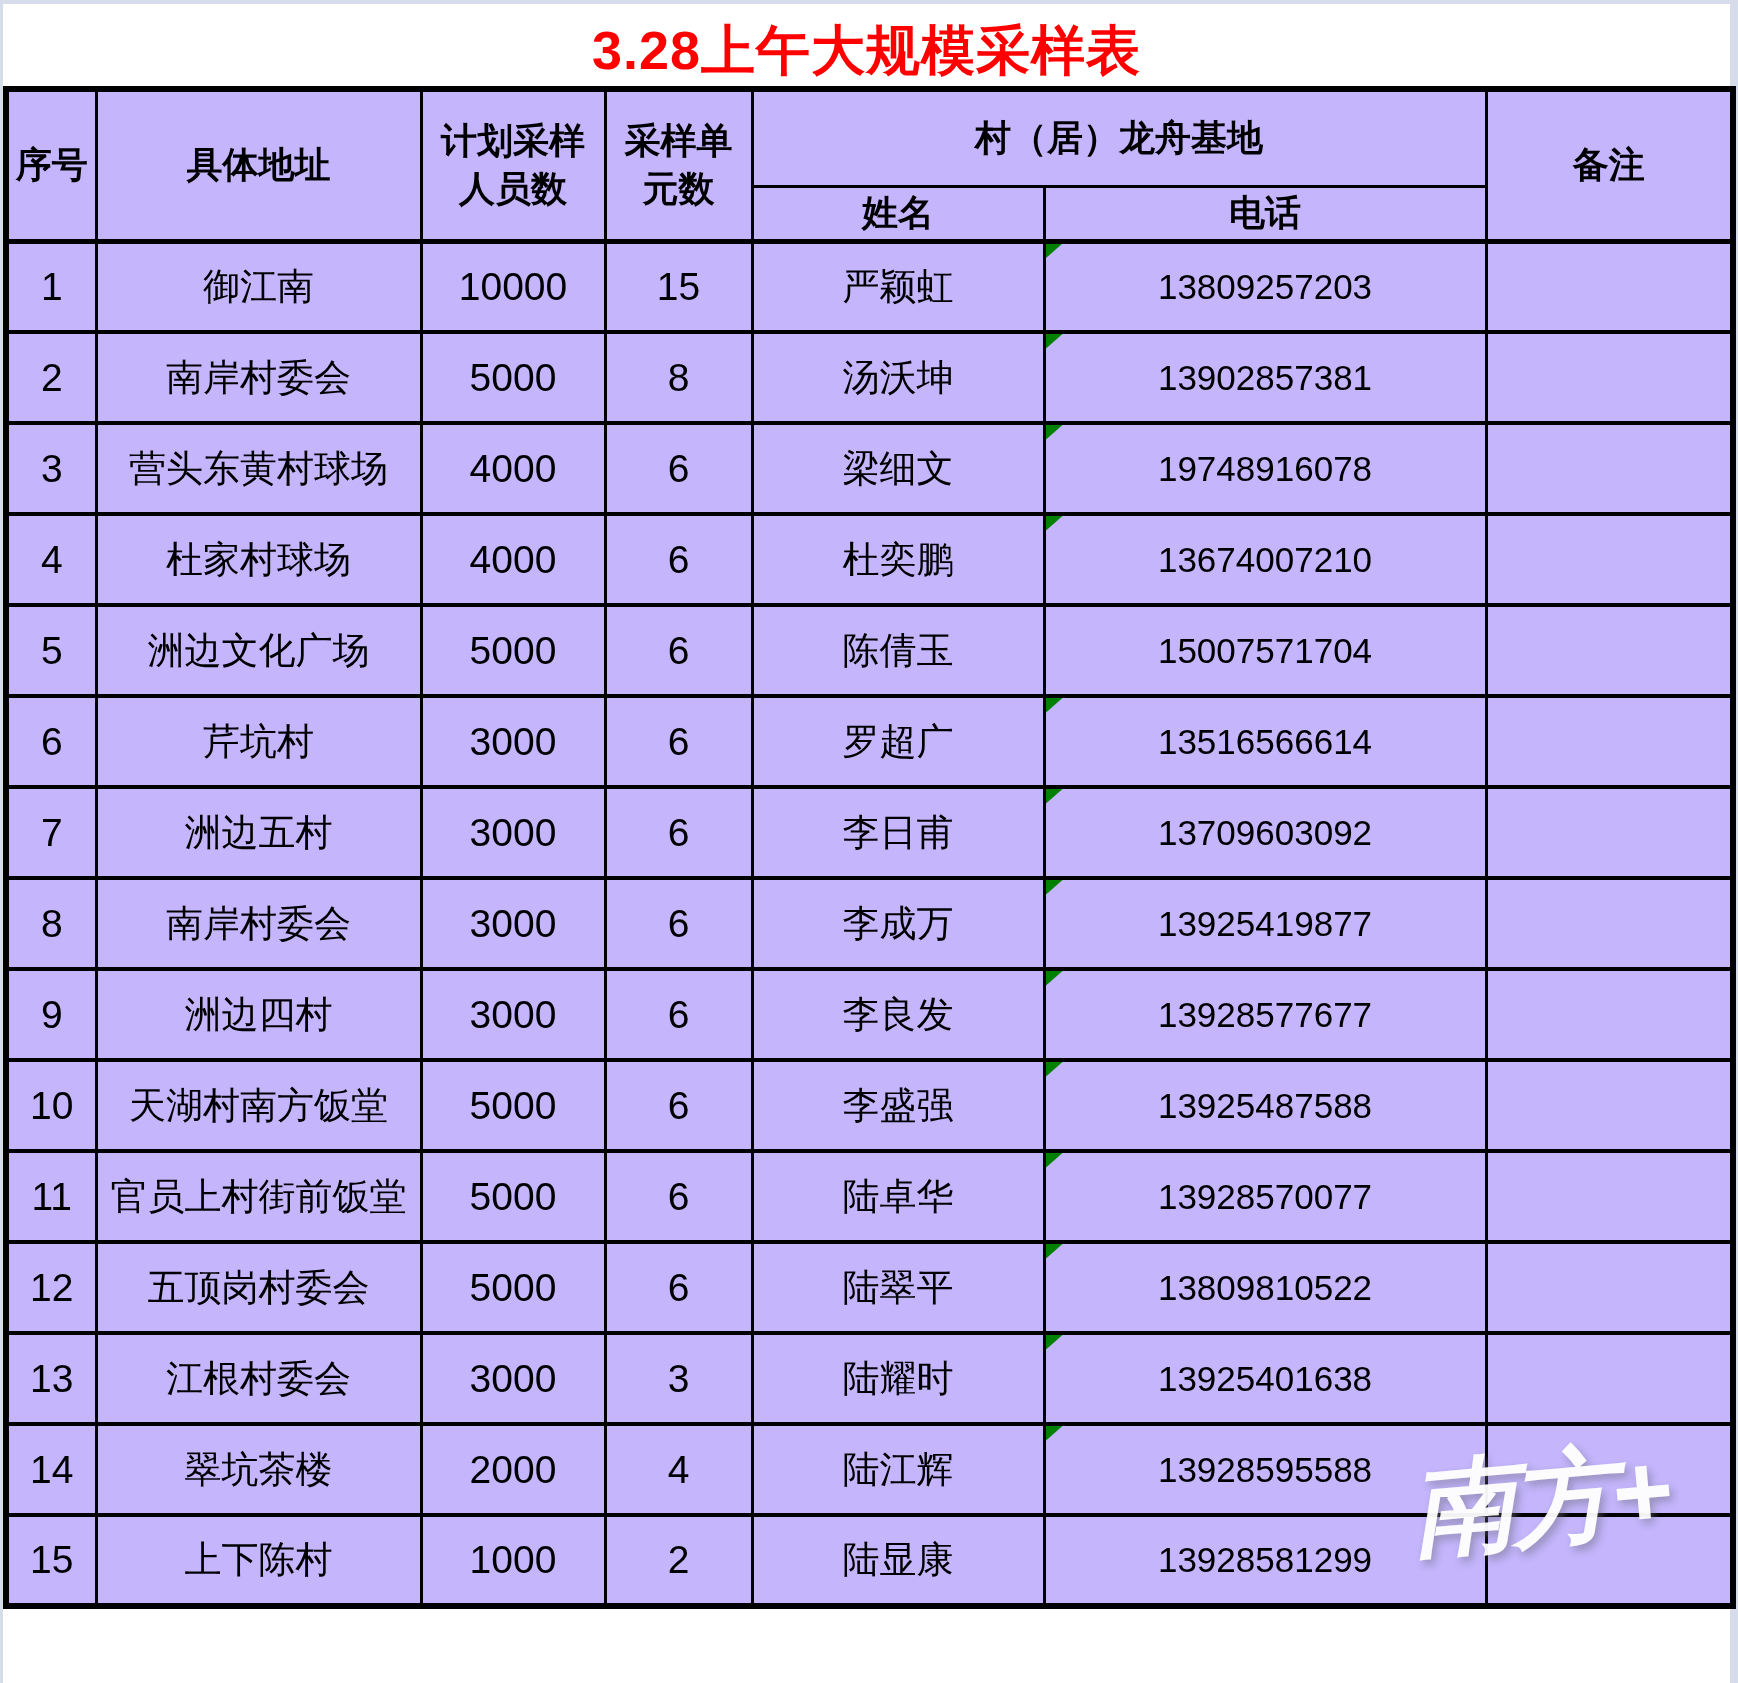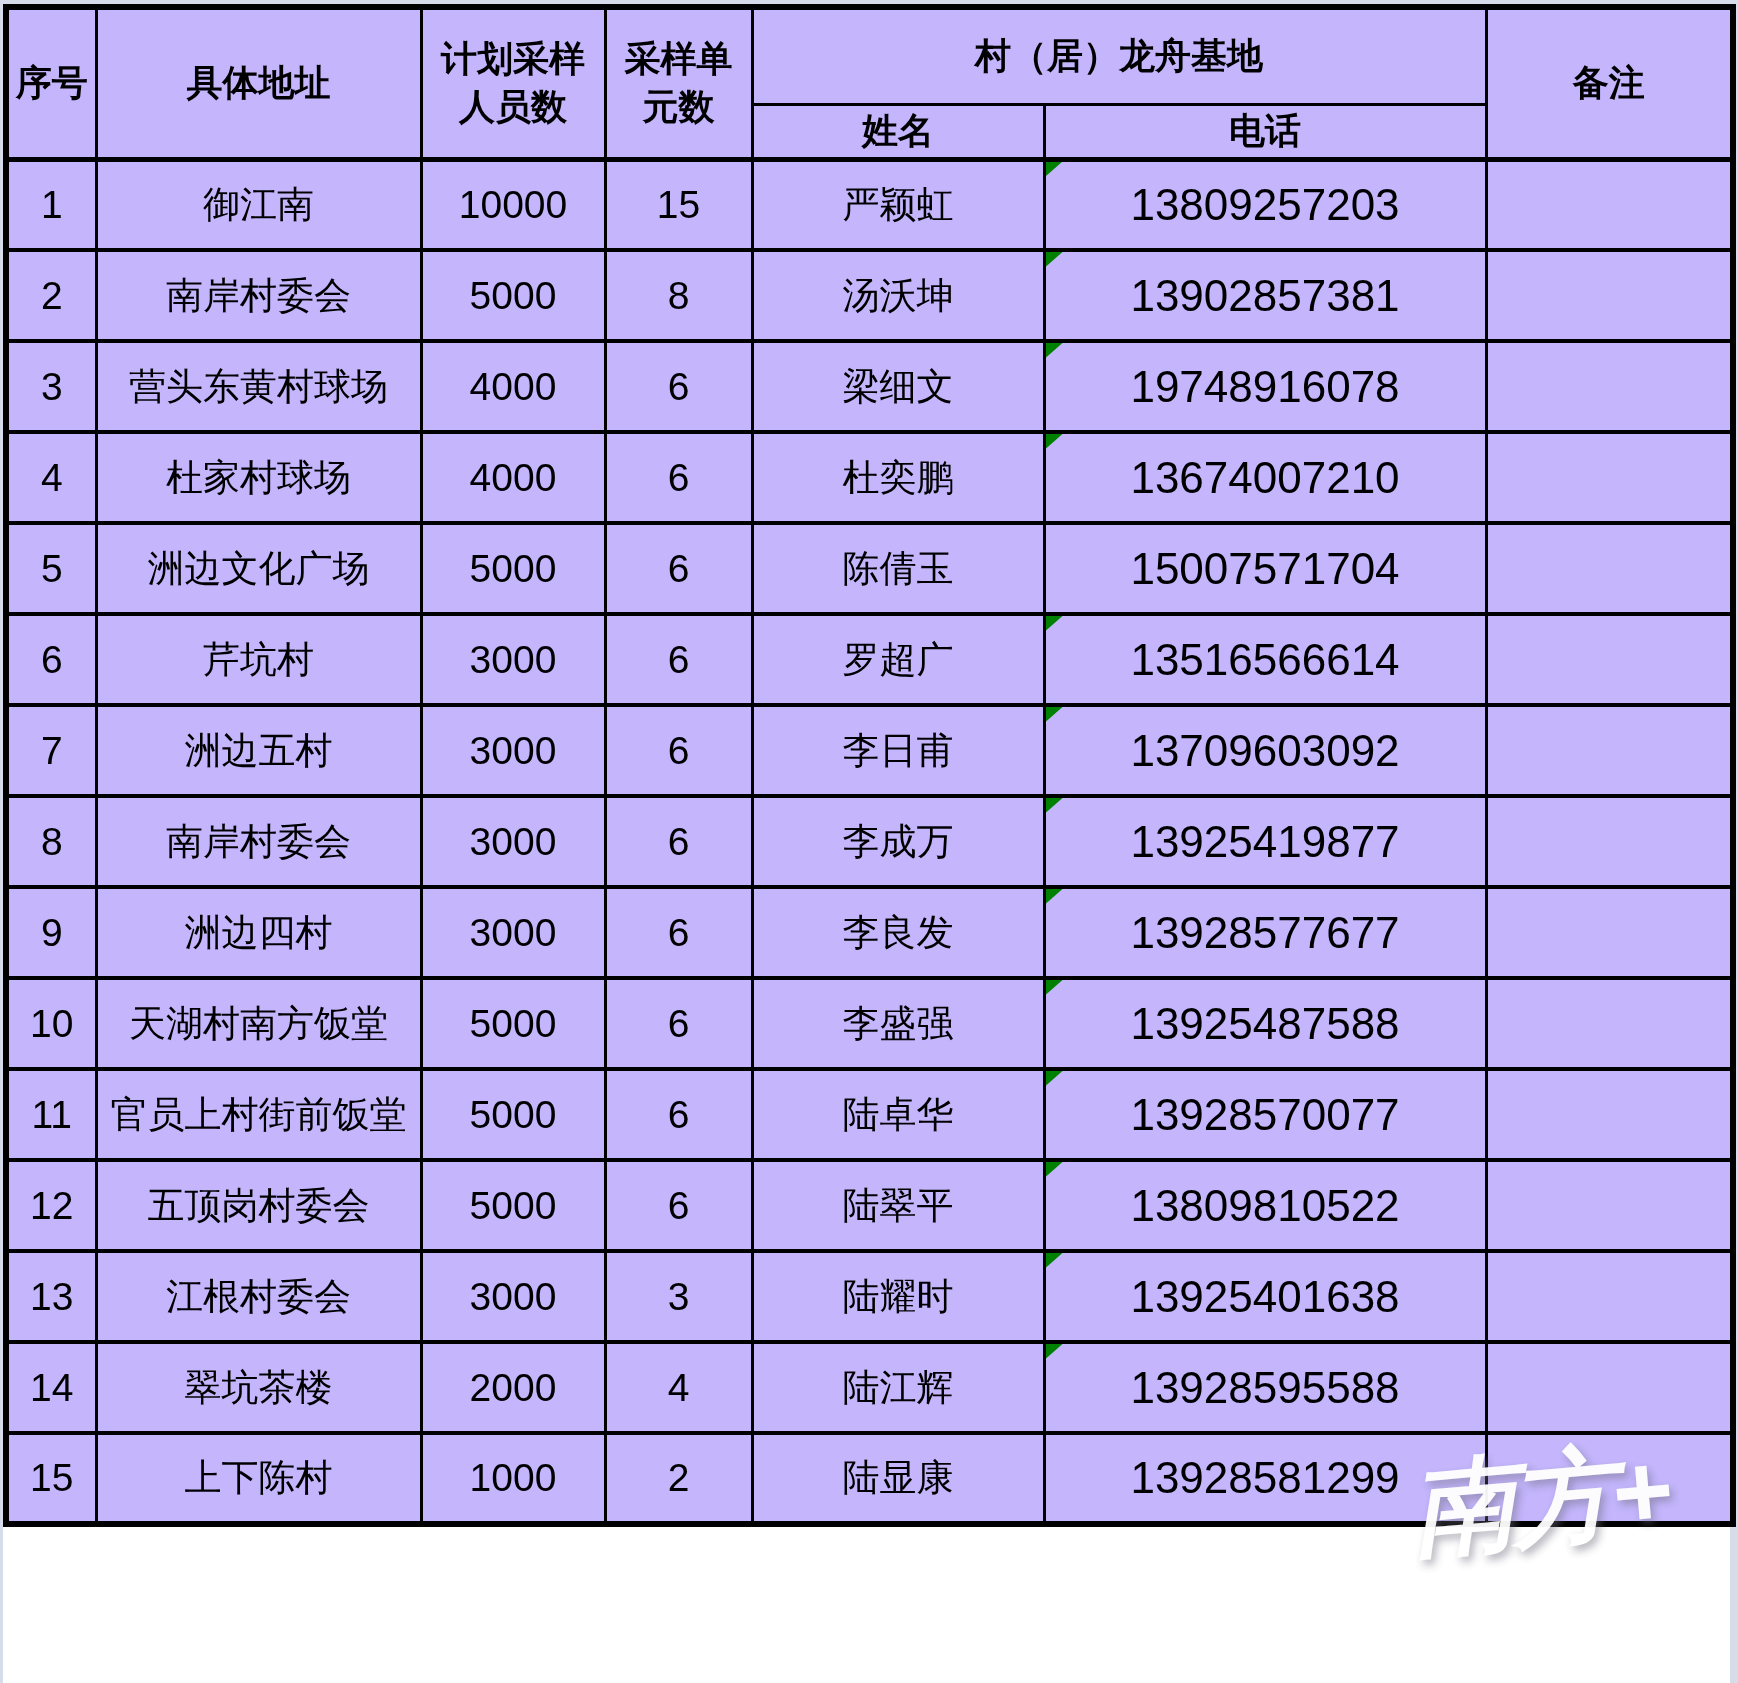--- a/index.html
+++ b/index.html
@@ -41,21 +41,21 @@
   thead tr.h-sub th{height:55px;margin-top:37px;}
   th{font-size:36px;font-weight:bold;}
   th.pre{white-space:pre-line;line-height:1.35;}
   thead th{border-bottom-width:5px;}
   thead tr.h-main th.h-contact{border-bottom-width:3px;}
   tbody td{
     height:91px;font-size:37px;font-weight:normal;
     border-top-width:4px;border-bottom-width:4px;
   }
   tbody td.num{font-size:39px;}
-  tbody td.phone{position:relative;font-size:44px;}
+  tbody td.phone{position:relative;font-size:35px;}
   .flag{
     position:absolute;top:0;left:0;width:17px;height:15px;
     background:var(--flag-color);
     clip-path:polygon(0 0,100% 0,0 100%);
     display:block;
   }
   .watermark{
     position:absolute;left:1408px;top:1428px;z-index:5;
     font-size:104px;font-weight:bold;font-style:italic;
     color:#ffffff;opacity:0.95;
@@ -63,20 +63,21 @@
     text-shadow:3px 5px 8px rgba(110,110,125,0.55);
     letter-spacing:-4px;
     pointer-events:none;white-space:nowrap;
   }
 </style>
 </head>
 <body>
 
 <div class="frame">
   <div class="sheet">
+    <div class="title">3.28上午大规模采样表</div>
     <table>
       <colgroup>
         <col style="width:90px">
         <col style="width:325px">
         <col style="width:184px">
         <col style="width:147px">
         <col style="width:292px">
         <col style="width:442px">
         <col style="width:247px">
       </colgroup>

